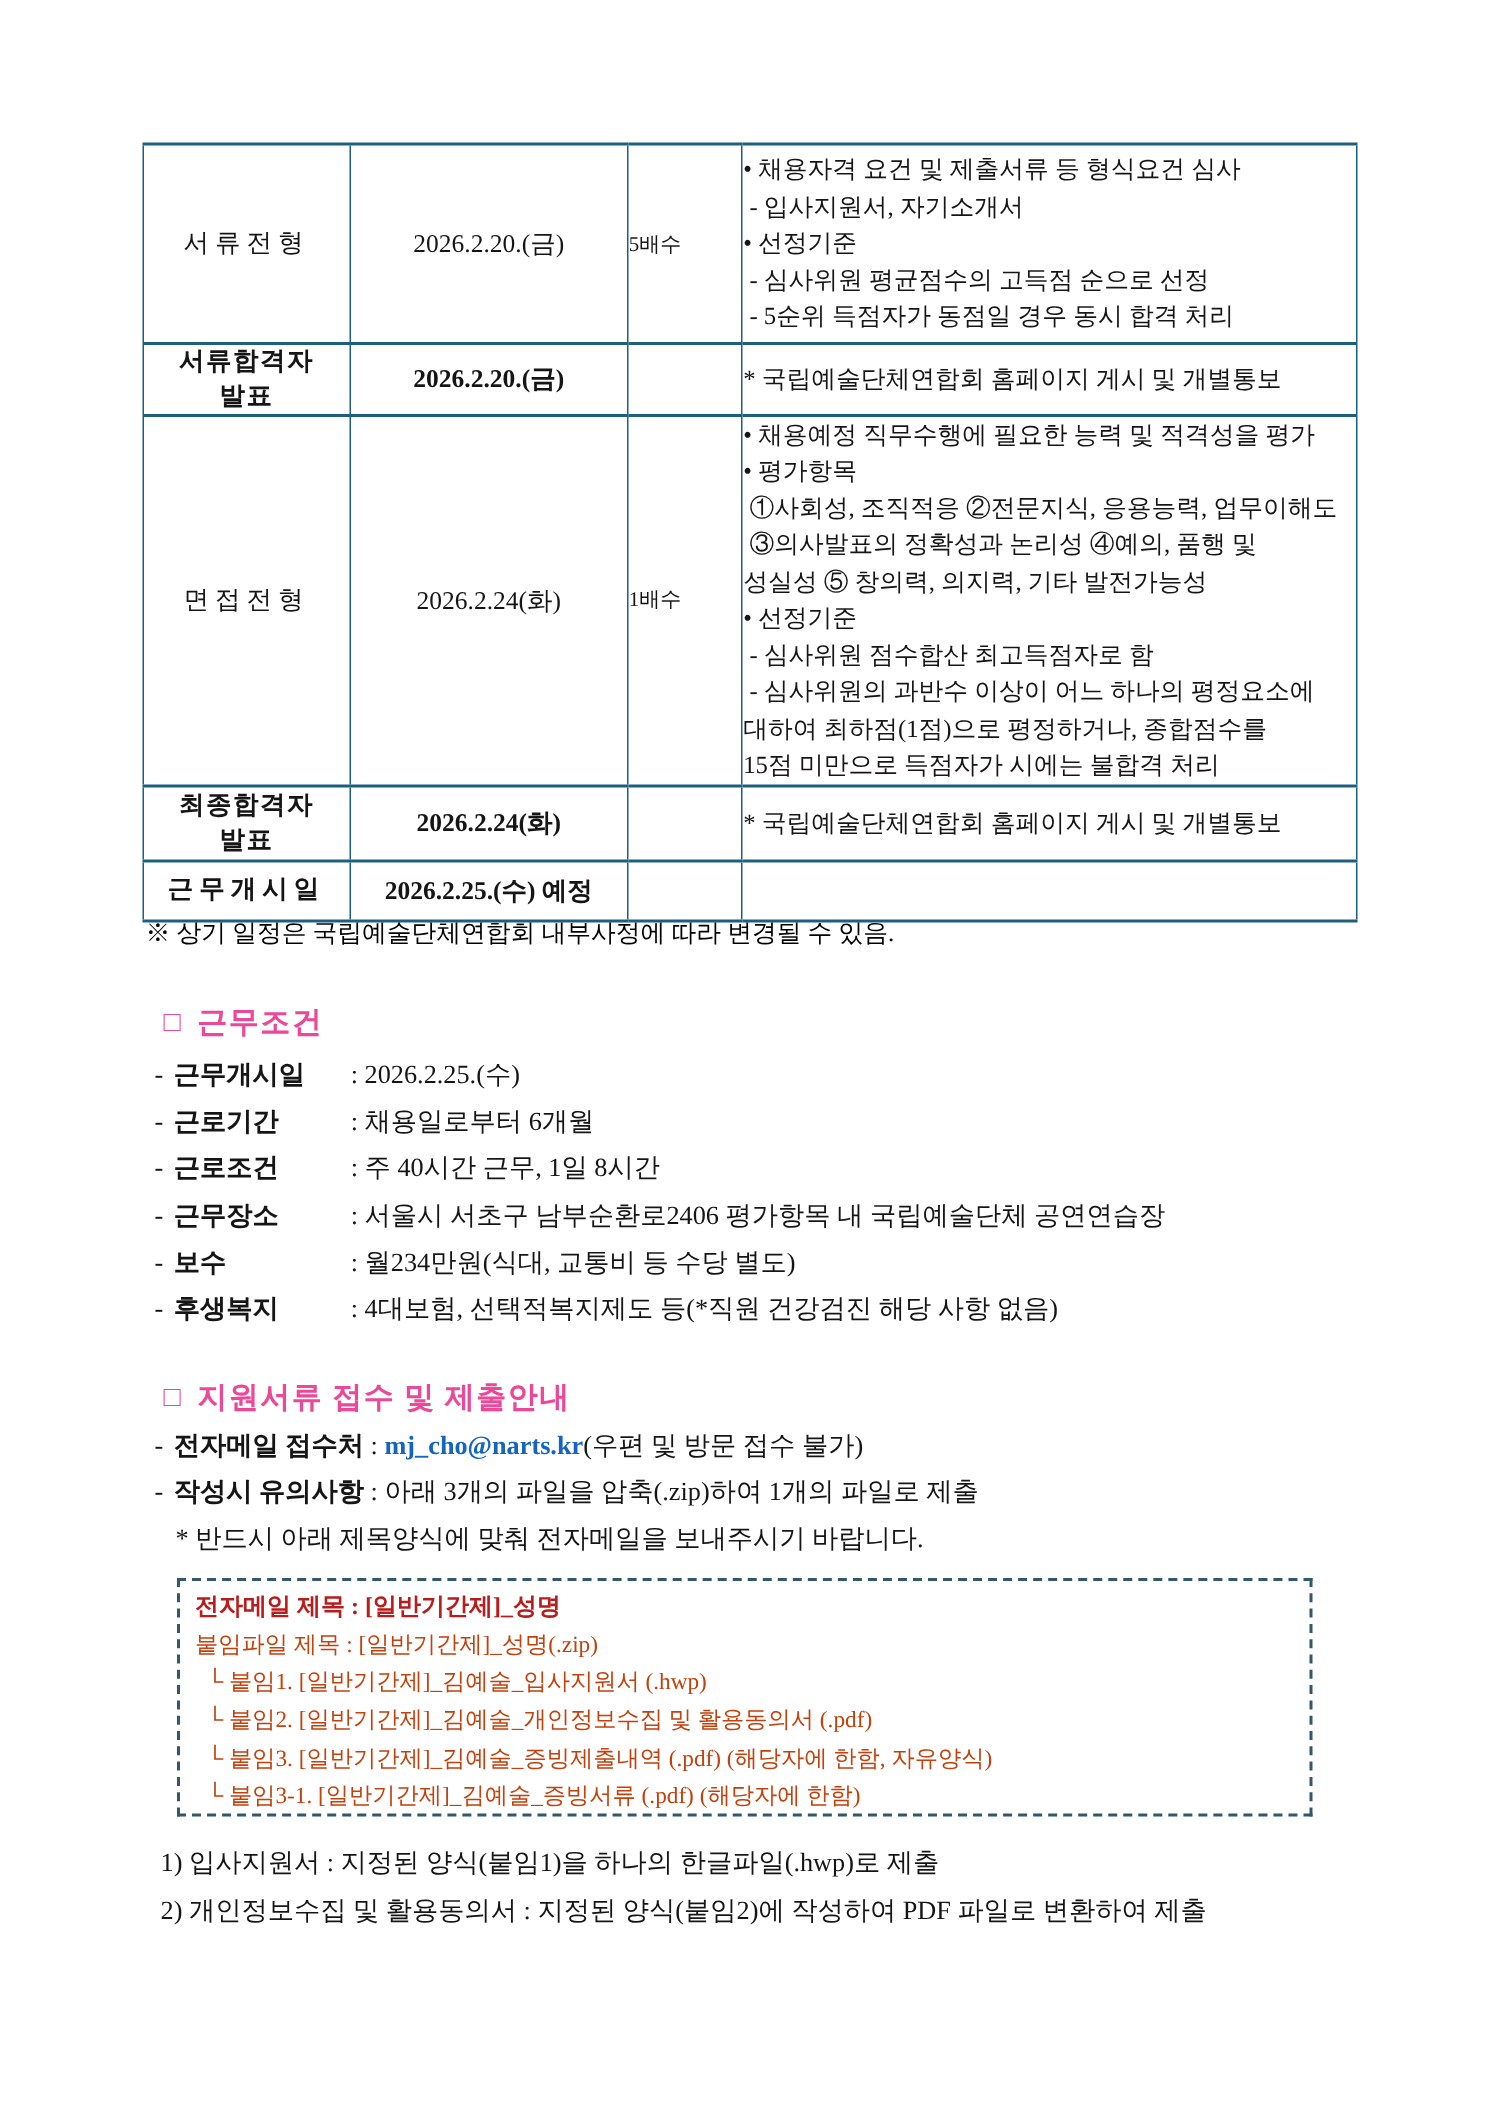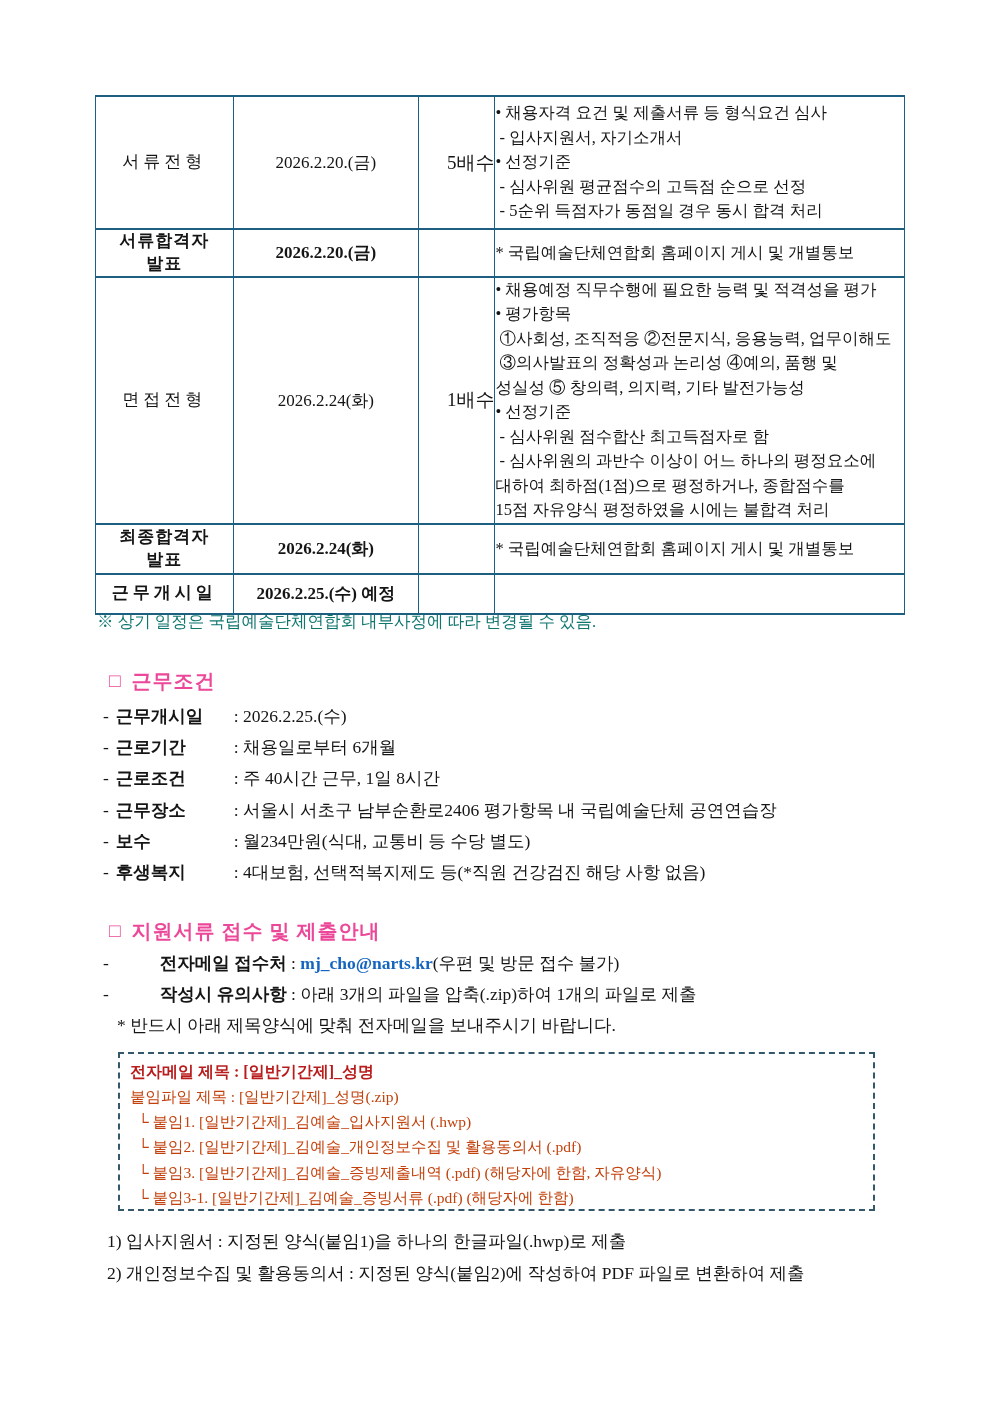--- a/index.html
+++ b/index.html
@@ -13,29 +13,29 @@
     position:absolute;left:95px;top:95px;width:810px;
     border-collapse:collapse;table-layout:fixed;
   }
   table.schedule td{
     border:1px solid #1d5f80;
     border-top-width:2px;border-bottom-width:2px;
     padding:0;vertical-align:middle;
   }
   td.c-stage{width:136px;text-align:center;font-size:17px;letter-spacing:1px;white-space:pre-line;line-height:1.35;}
   td.c-date {width:184px;text-align:center;font-size:17px;margin-left:36px;}
-  td.c-mult {width:75px;text-align:right;font-size:19px;}
+  td.c-mult {width:75px;text-align:left;font-size:14px;}
   td.c-det  {width:407px;padding:4px 6px 4px 7px;font-size:16.5px;}
   tr.bold-row td.c-stage, tr.bold-row td.c-date{font-weight:bold;}
   td.spaced{letter-spacing:4px;}
   .det-line{white-space:pre-wrap;line-height:24.5px;}
   
   .schedule-note{
     position:absolute;left:97px;top:611px;width:800px;
-    color:#0f766e;font-size:16.5px;
+    color:#000000;font-size:16.5px;
   }
   
   .section-heading{
     position:absolute;left:109px;font-size:20px;font-weight:bold;color:#ec4899;
     letter-spacing:1px;
   }
   .sq{font-weight:normal;font-size:19px;margin-right:10px;position:relative;top:-1px;}
   #heading-work{top:668px;}
   #heading-submit{top:918px;}
   
@@ -43,21 +43,21 @@
   .work-item{height:31.2px;line-height:31.2px;font-size:17.5px;white-space:nowrap;}
   .work-item .dash{margin-right:7px;}
   .work-item .wlabel{
     font-weight:bold;display:inline-block;width:112px;vertical-align:top;
     text-align:justify;text-align-last:justify;margin-right:6px;
   }
   
   .submit-list{position:absolute;left:103px;top:948px;}
   .submit-item{height:31.2px;line-height:31.2px;font-size:17.5px;white-space:nowrap;}
   .submit-item .dash{margin-right:7px;}
-  .slabel{font-weight:bold;margin-left:44px;}
+  .slabel{font-weight:bold;}
   .email{color:#1565c0;font-weight:bold;}
   .caution-note{margin-left:14px;font-size:17.5px;height:31.2px;line-height:31.2px;}
   
   .attach-box{
     position:absolute;left:118px;top:1052px;width:757px;height:159px;
     box-sizing:border-box;border:2px dashed #33576b;
     padding:5px 10px 0 10px;
   }
   .attach-title{color:#b91c1c;font-weight:bold;font-size:16px;line-height:25px;white-space:pre-wrap;}
   .attach-line{color:#c2410c;font-size:15.5px;line-height:25.2px;white-space:pre-wrap;}
@@ -100,21 +100,21 @@
         <td class="c-det">
           <div class="det-line">• 채용예정 직무수행에 필요한 능력 및 적격성을 평가</div>
           <div class="det-line">• 평가항목</div>
           <div class="det-line"> ①사회성, 조직적응 ②전문지식, 응용능력, 업무이해도</div>
           <div class="det-line"> ③의사발표의 정확성과 논리성 ④예의, 품행 및</div>
           <div class="det-line">성실성 ⑤ 창의력, 의지력, 기타 발전가능성</div>
           <div class="det-line">• 선정기준</div>
           <div class="det-line"> - 심사위원 점수합산 최고득점자로 함</div>
           <div class="det-line"> - 심사위원의 과반수 이상이 어느 하나의 평정요소에</div>
           <div class="det-line">대하여 최하점(1점)으로 평정하거나, 종합점수를</div>
-          <div class="det-line">15점 자유양식 평정하였을 시에는 불합격 처리</div>
+          <div class="det-line">15점 미만으로 득점자가 시에는 불합격 처리</div>
         </td>
       </tr>
       <tr style="height:50px" class="bold-row">
         <td class="c-stage">최종합격자
 발표</td>
         <td class="c-date">2026.2.24(화)</td>
         <td class="c-mult"></td>
         <td class="c-det">
           <div class="det-line">* 국립예술단체연합회 홈페이지 게시 및 개별통보</div>
         </td>

